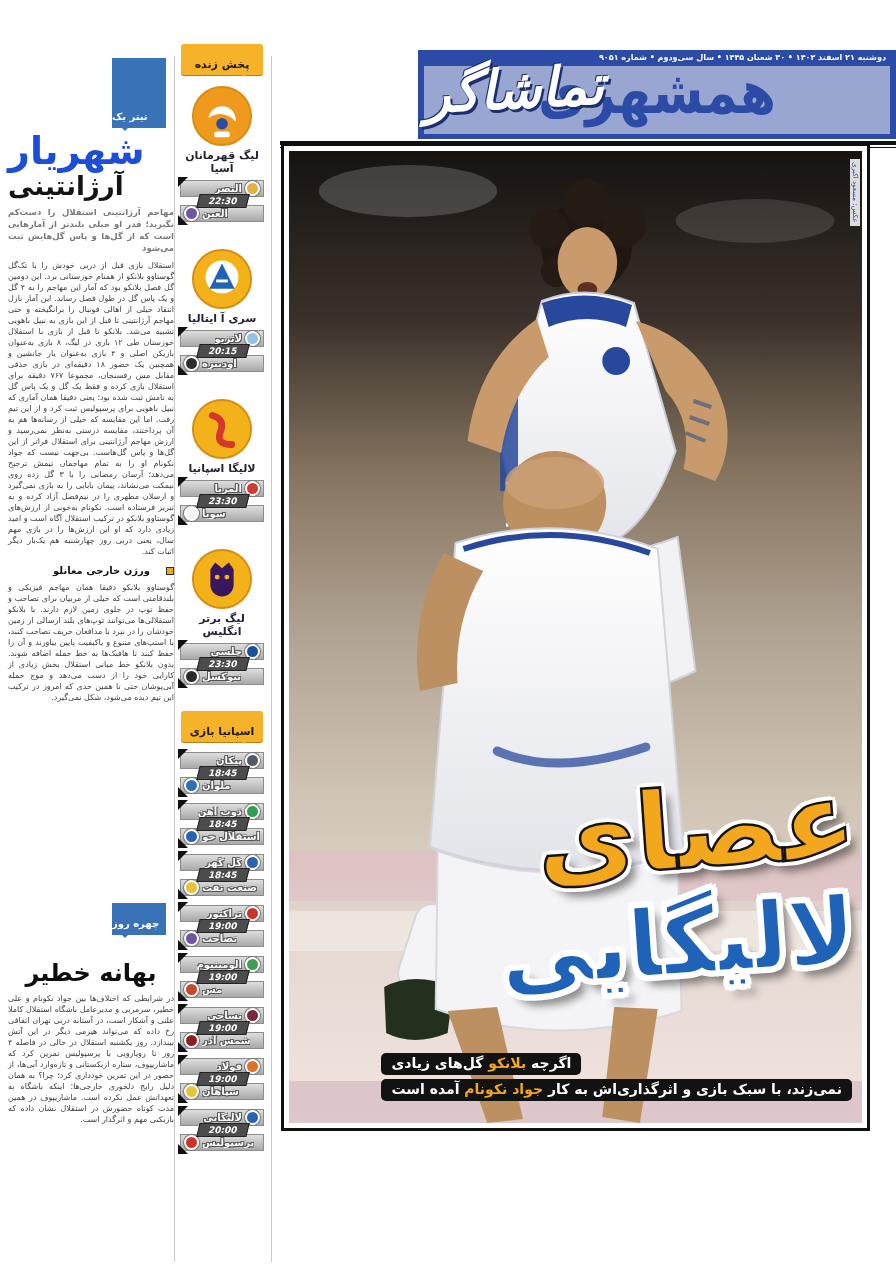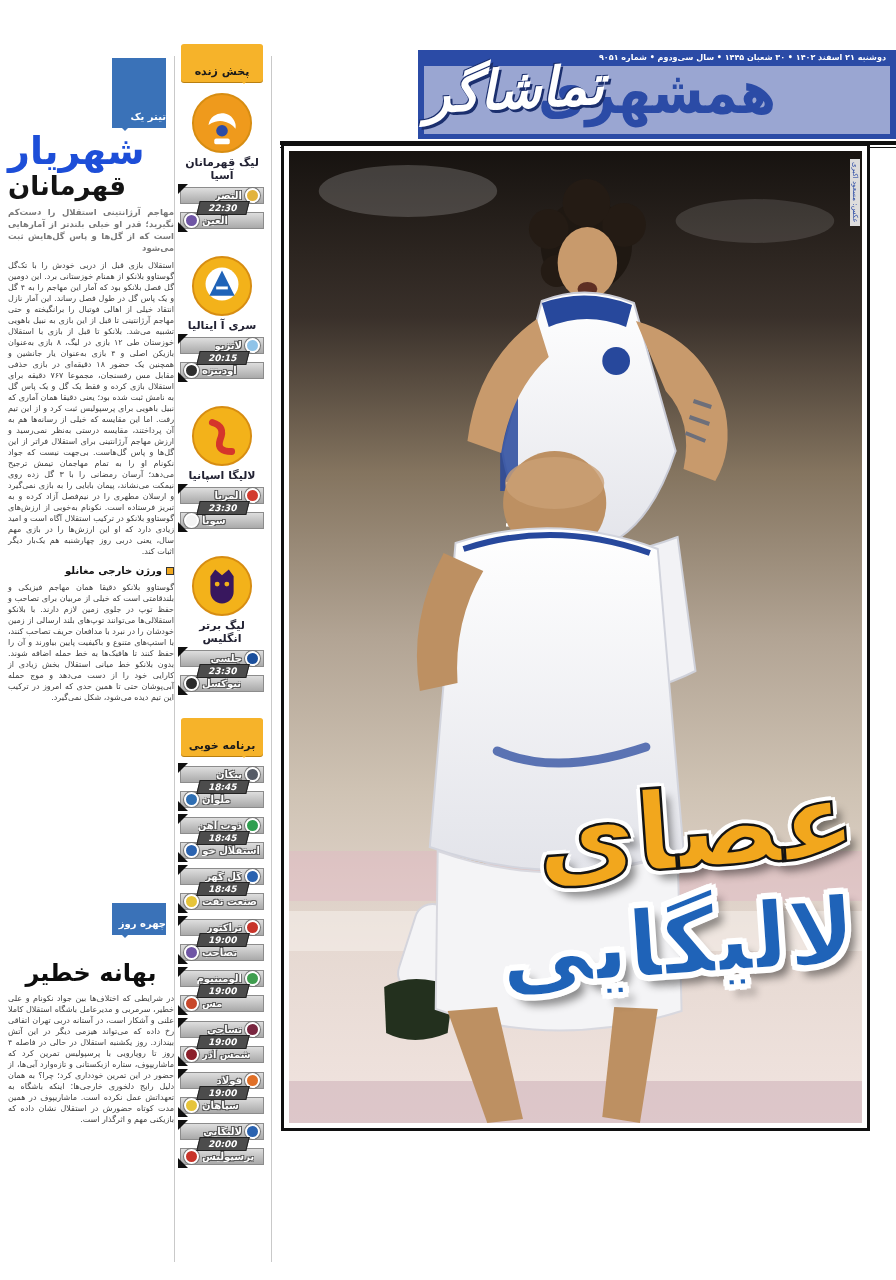--- a/index.html
+++ b/index.html
@@ -13,34 +13,34 @@
   .brand-main { color:#2b4ba6; font-size:52px; font-weight:900; letter-spacing:8px; line-height:1; transform:scaleY(1.15); }
   .brand-sub { position:absolute; left:424px; top:58px; z-index:6; color:#fff; font-size:54px; font-weight:900; font-style:italic; transform:rotate(-3deg); text-shadow:2px 3px 0 #1b2f6e, -1px -1px 0 #1b2f6e; }
   .rule-thick { position:absolute; left:280px; right:0; top:141px; height:4px; background:#101010; z-index:3; }
   .rule-thin  { position:absolute; left:280px; right:0; top:147px; height:1px; background:#101010; z-index:3; }
 
   
   .vrule { position:absolute; top:56px; bottom:18px; width:1px; background:#c9c9c9; }
 
   
   .col-article { position:absolute; width:166px; direction:rtl; }
-  .kicker-tab { position:absolute; top:0; left:0; width:54px; height:70px; background:#3a72b8; color:#fff; font-size:10px; font-weight:bold; display:flex; align-items:flex-end; justify-content:flex-start; padding-bottom:6px; }
+  .kicker-tab { position:absolute; top:0; left:0; width:54px; height:70px; background:#3a72b8; color:#fff; font-size:10px; font-weight:bold; display:flex; align-items:flex-end; justify-content:flex-end; padding-bottom:6px; }
   .kicker-tab::after { content:""; position:absolute; bottom:-8px; left:8px; border:5px solid transparent; border-top-color:#3a72b8; }
   .kicker-tab.short { height:32px; }
   .art-title-accent { color:#1d4ed8; font-size:38px; font-weight:900; text-align:left; line-height:1.05; }
   .art-title-black { color:#141414; font-size:26px; font-weight:900; text-align:left; line-height:1.1; }
   .art-lede { color:#7a7a7a; font-size:8.5px; font-weight:bold; line-height:12px; text-align:justify; margin-top:6px; }
   .art-body { color:#3c3c3c; font-size:8px; line-height:11px; text-align:justify; margin-top:6px; }
-  .art-subhead { display:flex; align-items:center; gap:4px; margin-top:8px; font-size:10px; font-weight:900; color:#111; }
+  .art-subhead { display:flex; align-items:center; gap:16px; margin-top:8px; font-size:10px; font-weight:900; color:#111; }
   .art-subhead .bullet { width:8px; height:8px; background:#f0a81f; border:1px solid #333; flex:0 0 auto; }
   .art2-title { color:#0d0d0d; font-size:24px; font-weight:900; text-align:center; margin-top:6px; }
 
   
   .sidebar { position:absolute; left:178px; top:44px; width:88px; direction:rtl; }
-  .side-tab { width:82px; margin:0 auto 10px auto; background:#f6b32a; color:#1a1a1a; font-size:11px; font-weight:900; text-align:center; padding:21px 0 4px; border-radius:3px; position:relative; box-shadow:0 1px 0 #b97f10; }
+  .side-tab { width:82px; margin:0 auto 10px auto; background:#f6b32a; color:#1a1a1a; font-size:11px; font-weight:900; text-align:center; padding:14px 0 4px; border-radius:3px; position:relative; box-shadow:0 1px 0 #b97f10; }
   .side-tab::after { content:""; position:absolute; bottom:-7px; right:14px; border:5px solid transparent; border-top-color:#f6b32a; }
   .league-sec { margin-bottom:26px; }
   .league-logo { width:62px; height:62px; margin:0 auto 2px auto; }
   .league-name { font-size:11px; font-weight:bold; color:#223; text-align:center; margin-bottom:5px; }
   .fixture { position:relative; margin:0 2px; }
   .fx-bar { position:relative; height:17px; background:linear-gradient(#dedede,#a9a9a9); border:1px solid #8c8c8c; display:flex; align-items:center; gap:3px; padding:0 3px; }
   .fx-bar .tname { color:#fff; font-size:10px; font-weight:900; text-shadow:1px 1px 0 #555, -1px -1px 0 #555, 1px -1px 0 #555, -1px 1px 0 #555; white-space:nowrap; overflow:hidden; }
   .fx-bar.home { justify-content:flex-start; }
   .fx-bar.away { justify-content:flex-end; }
   .fx-bar .badge { flex:0 0 auto; width:15px; height:15px; border-radius:50%; border:2px solid #fff; box-shadow:0 0 0 1px #777; }
@@ -82,21 +82,21 @@
 
   <div class="vrule" style="left:174px"></div>
   <div class="vrule" style="left:271px"></div>
 
   <div class="col-article" style="left:8px; top:58px;">
     <div class="kicker-tab" style="left:104px">
       <span>تیتر یک</span>
     </div>
     <div style="padding-top:74px">
       <div class="art-title-accent">شهریار</div>
-      <div class="art-title-black">قهرمانان</div>
+      <div class="art-title-black">آرژانتینی</div>
       <div class="art-lede">مهاجم آرژانتینی استقلال را دست‌کم نگیرید؛ قدر او خیلی بلندتر از آمارهایی است که از گل‌ها و پاس گل‌هایش ثبت می‌شود</div>
       <div class="art-body">استقلال بازی قبل از دربی خودش را با تک‌گل گوستاوو بلانکو از همنام خوزستانی برد. این دومین گل فصل بلانکو بود که آمار این مهاجم را به ۴ گل و یک پاس گل در طول فصل رساند. این آمار نازل انتقاد خیلی از اهالی فوتبال را برانگیخته و حتی مهاجم آرژانتینی تا قبل از این بازی به نبیل باهویی تشبیه می‌شد. بلانکو تا قبل از بازی با استقلال خوزستان طی ۱۲ بازی در لیگ، ۸ بازی به‌عنوان بازیکن اصلی و ۴ بازی به‌عنوان یار جانشین و همچنین یک حضور ۱۸ دقیقه‌ای در بازی حذفی مقابل مس رفسنجان، مجموعا ۷۶۷ دقیقه برای استقلال بازی کرده و فقط یک گل و یک پاس گل به نامش ثبت شده بود؛ یعنی دقیقا همان آماری که نبیل باهویی برای پرسپولیس ثبت کرد و از این تیم رفت. اما این مقایسه که خیلی از رسانه‌ها هم به آن پرداختند، مقایسه درستی به‌نظر نمی‌رسید و ارزش مهاجم آرژانتینی برای استقلال فراتر از این گل‌ها و پاس گل‌هاست. بی‌جهت نیست که جواد نکونام او را به تمام مهاجمان تیمش ترجیح می‌دهد؛ آرسان رمضانی را با ۳ گل زده روی نیمکت می‌نشاند، پیمان بابایی را به بازی نمی‌گیرد و ارسلان مطهری را در نیم‌فصل آزاد کرده و به تبریز فرستاده است. نکونام به‌خوبی از ارزش‌های گوستاوو بلانکو در ترکیب استقلال آگاه است و امید زیادی دارد که او این ارزش‌ها را در بازی مهم سال، یعنی دربی روز چهارشنبه هم یک‌بار دیگر اثبات کند.</div>
       <div class="art-subhead">
         <span class="bullet"></span>
         <span>ورژن خارجی مغانلو</span>
       </div>
       <div class="art-body">گوستاوو بلانکو دقیقا همان مهاجم فیزیکی و بلندقامتی است که خیلی از مربیان برای تصاحب و حفظ توپ در جلوی زمین لازم دارند. با بلانکو استقلالی‌ها می‌توانند توپ‌های بلند ارسالی از زمین خودشان را در نبرد با مدافعان حریف تصاحب کنند، با استپ‌های متنوع و باکیفیت پایین بیاورند و آن را حفظ کنند تا هافبک‌ها به خط حمله اضافه شوند. بدون بلانکو خط میانی استقلال بخش زیادی از کارایی خود را از دست می‌دهد و موج حمله آبی‌پوشان حتی تا همین حدی که امروز در ترکیب این تیم دیده می‌شود، شکل نمی‌گیرد.</div>
     </div>
   </div>
 
@@ -189,21 +189,21 @@
               <span class="tname">چلسی</span>
             </div>
             <div class="fx-time">23:30</div>
             <div class="fx-bar away">
               <span class="tname">نیوکسل</span>
               <span class="badge" style="background: rgb(43, 43, 43);"></span>
             </div>
           </div>
         </div>
       </div>
-    <div class="side-tab" style="margin-top:18px">برنامه خوبی</div>
+    <div class="side-tab" style="margin-top:18px">اسپانیا بازی</div>
     <div id="schedule-list" class="sched-list">
         <div class="fixture">
           <div class="fx-bar home">
             <span class="badge" style="background: rgb(85, 91, 102);"></span>
             <span class="tname">پیکان</span>
           </div>
           <div class="fx-time">18:45</div>
           <div class="fx-bar away">
             <span class="tname">ملوان</span>
             <span class="badge" style="background: rgb(47, 111, 179);"></span>
@@ -347,16 +347,20 @@
           <path d="M160,860 l40,112 36,-4 -26,-112 Z" fill="#bd9062"></path>
           <path d="M372,858 l-18,114 -38,-6 12,-110 Z" fill="#bd9062"></path>
           <path d="M156,402 Q120,470 132,540 L170,532 Q166,470 196,420 Z" fill="#bd9062"></path>
         </g>
       </svg>
 
       <div class="photo-credit">عکس: مسعود اکبری</div>
       <div class="headline hl1">عصای</div>
       <div class="headline hl2">لالیگایی</div>
 
+      <div class="captions">
+        <span class="cap-line"><span class="pill" id="cap1"><span>اگرچه </span><span class="hl">بلانکو</span><span> گل‌های زیادی</span></span></span>
+        <span class="cap-line"><span class="pill" id="cap2"><span>نمی‌زند، با سبک بازی و اثرگذاری‌اش به کار </span><span class="hl">جواد نکونام</span><span> آمده است</span></span></span>
+      </div>
     </div>
   </div>
 
 </div>
 
 </body></html>

